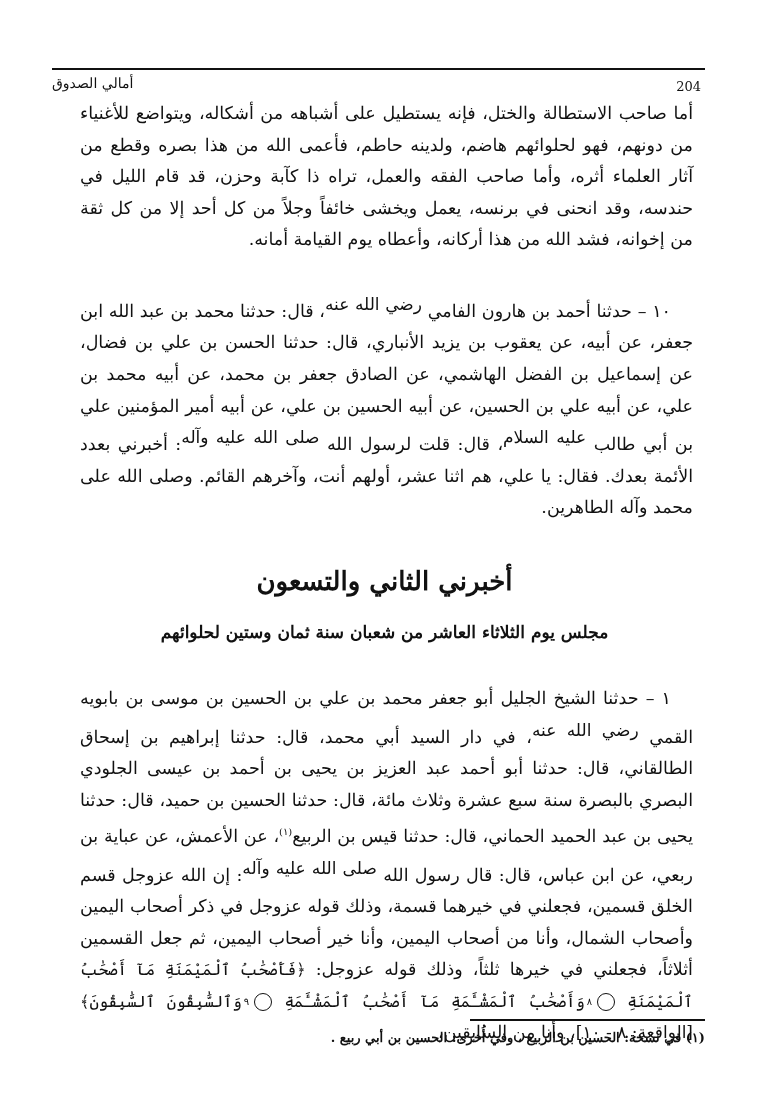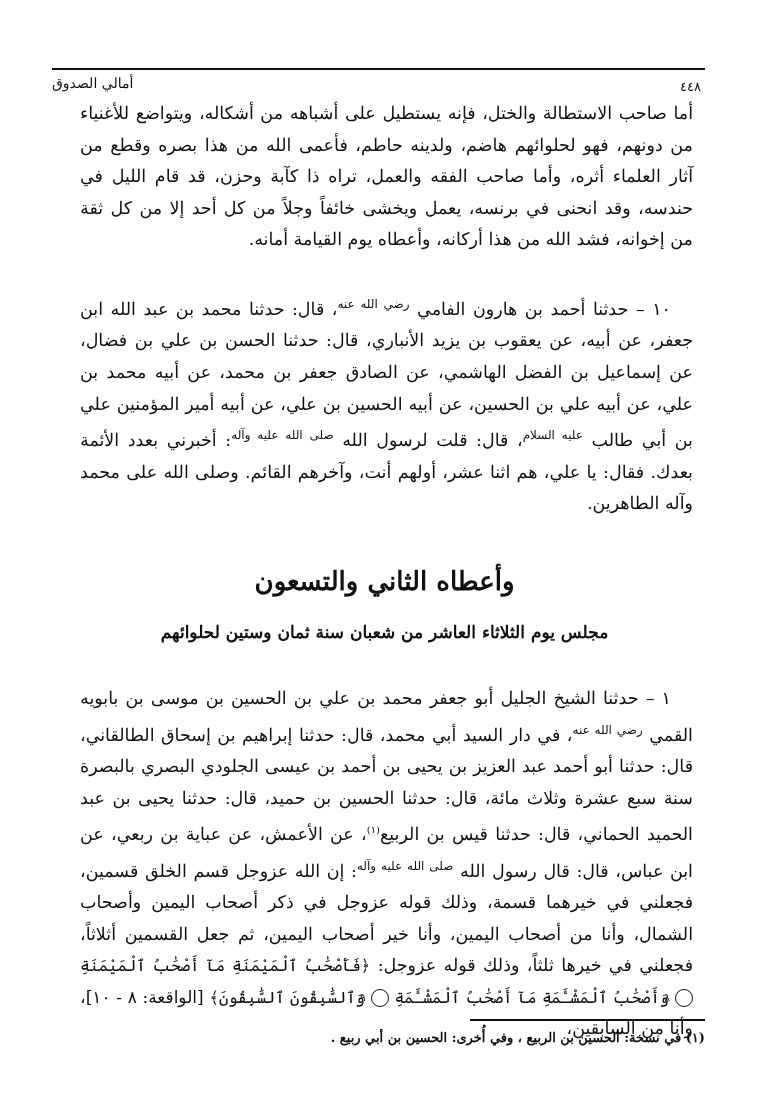--- a/index.html
+++ b/index.html
@@ -22,21 +22,21 @@
   }
   .body-text {
     position: absolute; left: 68px; width: 637px; direction: rtl; text-align: justify;
     text-align-last: right; font-size: 17.5px; line-height: 31.6px;
   }
   .body-text p { margin: 12px; }
   .para1 { top: 86px; }
   .para2 { top: 277px; }
   .indent { text-indent: 22px; }
   .bold-lead { font-weight: normal; }
-  .honorific { font-size: 12px; vertical-align: super; }
+  .honorific { font-size: 17px; vertical-align: super; }
   .chapter-title {
     position: absolute; left: 0; width: 769px; top: 566px; text-align: center;
     font-size: 26px; font-weight: bold; direction: rtl;
   }
   .session-line {
     position: absolute; left: 0; width: 769px; top: 622px; text-align: center;
     font-size: 17px; font-weight: bold; direction: rtl;
   }
   .para3 { top: 671px; }
   .quran { font-size: 16px; }
@@ -55,33 +55,33 @@
     font-weight: bold;
   }
 </style>
 </head>
 <body>
 
 <div class="page">
 
   <div class="running-head">
     <span class="book-title">أمالي الصدوق</span>
-    <span class="page-number">٤٤٨</span>
+    <span class="page-number">204</span>
   </div>
   <div class="head-rule"></div>
 
   <div class="body-text para1">
     <p>أما صاحب الاستطالة والختل، فإنه يستطيل على أشباهه من أشكاله، ويتواضع للأغنياء من دونهم، فهو لحلوائهم هاضم، ولدينه حاطم، فأعمى الله من هذا بصره وقطع من آثار العلماء أثره، وأما صاحب الفقه والعمل، تراه ذا كآبة وحزن، قد قام الليل في حندسه، وقد انحنى في برنسه، يعمل ويخشى خائفاً وجلاً من كل أحد إلا من كل ثقة من إخوانه، فشد الله من هذا أركانه، وأعطاه يوم القيامة أمانه.</p>
   </div>
 
   <div class="body-text para2">
     <p class="indent"><span class="bold-lead">١٠ –</span> <span class="bold-lead">حدثنا</span> <span>أحمد بن هارون الفامي</span> <span class="honorific">رضي الله عنه</span><span>، قال: حدثنا محمد بن عبد الله ابن جعفر، عن أبيه، عن يعقوب بن يزيد الأنباري، قال: حدثنا الحسن بن علي بن فضال، عن إسماعيل بن الفضل الهاشمي، عن الصادق جعفر بن محمد، عن أبيه محمد بن علي، عن أبيه علي بن الحسين، عن أبيه الحسين بن علي، عن أبيه أمير المؤمنين علي بن أبي طالب</span> <span class="honorific">عليه السلام</span><span>، قال: قلت لرسول الله</span> <span class="honorific">صلى الله عليه وآله</span><span>: أخبرني بعدد الأئمة بعدك. فقال: يا علي، هم اثنا عشر، أولهم أنت، وآخرهم القائم. وصلى الله على محمد وآله الطاهرين.</span></p>
   </div>
 
-  <div class="chapter-title">وأعطاه الثاني والتسعون</div>
+  <div class="chapter-title">أخبرني الثاني والتسعون</div>
   <div class="session-line">مجلس يوم الثلاثاء العاشر من شعبان سنة ثمان وستين لحلوائهم</div>
 
   <div class="body-text para3">
     <p class="indent"><span class="bold-lead">١ –</span> <span class="bold-lead">حدثنا</span> <span>الشيخ الجليل أبو جعفر محمد بن علي بن الحسين بن موسى بن بابويه القمي</span> <span class="honorific">رضي الله عنه</span><span>، في دار السيد أبي محمد، قال: حدثنا إبراهيم بن إسحاق الطالقاني، قال: حدثنا أبو أحمد عبد العزيز بن يحيى بن أحمد بن عيسى الجلودي البصري بالبصرة سنة سبع عشرة وثلاث مائة، قال: حدثنا الحسين بن حميد، قال: حدثنا يحيى بن عبد الحميد الحماني، قال: حدثنا قيس بن الربيع</span><span class="footnote-ref">(١)</span><span>، عن الأعمش، عن عباية بن ربعي، عن ابن عباس، قال: قال رسول الله</span> <span class="honorific">صلى الله عليه وآله</span><span>: إن الله عزوجل قسم الخلق قسمين، فجعلني في خيرهما قسمة، وذلك قوله عزوجل في ذكر أصحاب اليمين وأصحاب الشمال، وأنا من أصحاب اليمين، وأنا خير أصحاب اليمين، ثم جعل القسمين أثلاثاً، فجعلني في خيرها ثلثاً، وذلك قوله عزوجل:</span> <span class="quran">﴿</span><span class="quran">فَأَصْحَٰبُ ٱلْمَيْمَنَةِ مَآ أَصْحَٰبُ ٱلْمَيْمَنَةِ</span> <span class="verse-marker">٨</span> <span class="quran">وَأَصْحَٰبُ ٱلْمَشْـَٔمَةِ مَآ أَصْحَٰبُ ٱلْمَشْـَٔمَةِ</span> <span class="verse-marker">٩</span> <span class="quran">وَٱلسَّٰبِقُونَ ٱلسَّٰبِقُونَ</span><span class="quran">﴾</span> <span class="citation">[الواقعة: ٨ - ١٠]</span><span>، وأنا من السابقين،</span></p>
   </div>
 
   <div class="foot-rule"></div>
   <div class="footnote">
     <span>(١) في نسخة: الحسين بن الربيع ، وفي أُخرى: الحسين بن أبي ربيع .</span>
   </div>

